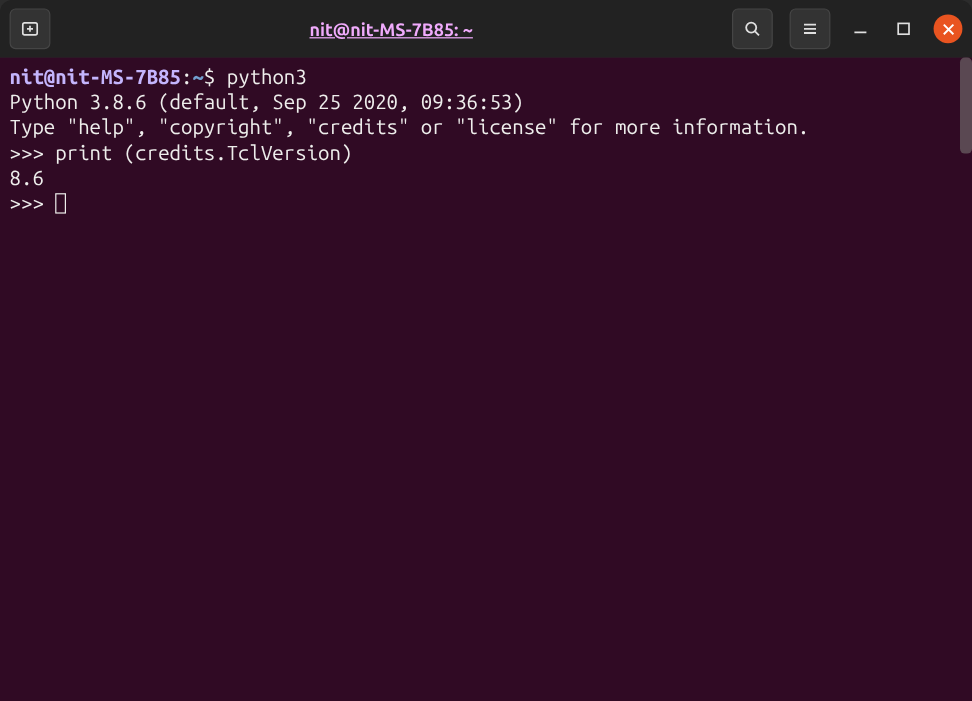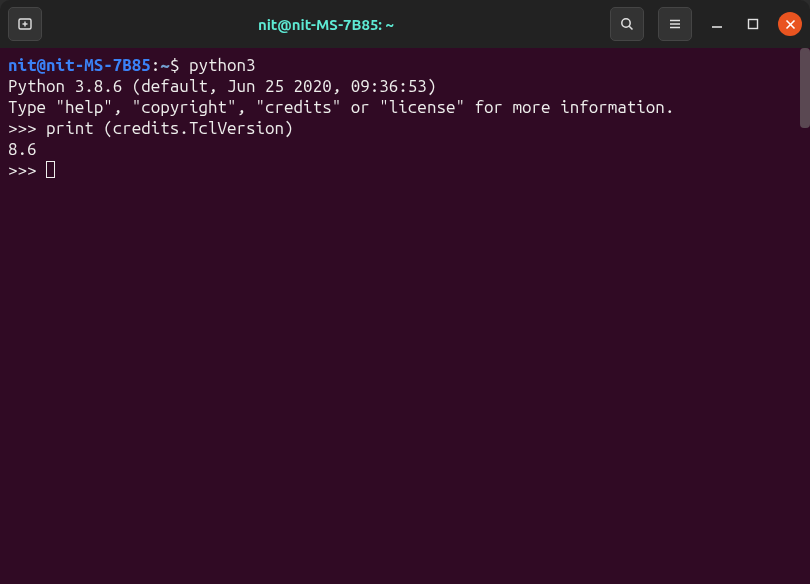--- a/index.html
+++ b/index.html
@@ -27,23 +27,24 @@
       background: #333333;
       display: flex;
       align-items: center;
       justify-content: center;
       color: #e5e5e5;
       cursor: pointer;
     }
     .title-center {
       flex: 1;
       text-align: center;
-      color: #5eead4;
+      color: #f0abfc;
       font-weight: 600;
       font-size: 15px;
+      text-decoration: underline;
     }
     .title-right {
       display: flex;
       gap: 14px;
       align-items: center;
     }
     .window-ctrl {
       width: 22px;
       height: 22px;
       display: flex;
@@ -76,21 +77,21 @@
     .scrollbar {
       position: absolute;
       right: 0;
       top: 0;
       width: 10px;
       height: 80px;
       background: #5a4852;
       border-radius: 4px;
     }
     .line { white-space: pre; }
-    .prompt-user { color: #3b82f6; font-weight: bold; }
+    .prompt-user { color: #c4b5fd; font-weight: bold; }
     .prompt-colon { color: #eeeeec; }
     .prompt-path { color: #729fcf; font-weight: bold; }
     .cursor {
       display: inline-block;
       width: 9px;
       height: 17px;
       border: 1px solid #eeeeec;
       vertical-align: text-bottom;
       margin-bottom: 1px;
     }
@@ -137,18 +138,18 @@
         <line x1="1.5" y1="1.5" x2="9.5" y2="9.5" stroke="#fff" stroke-width="1.6"></line>
         <line x1="9.5" y1="1.5" x2="1.5" y2="9.5" stroke="#fff" stroke-width="1.6"></line>
       </svg>
     </div>
   </div>
 </div>
 
 <div class="terminal-body">
   <div class="scrollbar"></div>
   <div class="line"><span class="prompt-user">nit@nit-MS-7B85</span><span class="prompt-colon">:</span><span class="prompt-path">~</span><span>$ </span><span>python3</span></div>
-  <div class="line">Python 3.8.6 (default, Jun 25 2020, 09:36:53) </div>
+  <div class="line">Python 3.8.6 (default, Sep 25 2020, 09:36:53) </div>
   <div class="line">Type "help", "copyright", "credits" or "license" for more information.</div>
   <div class="line"><span>&gt;&gt;&gt; </span><span>print (credits.TclVersion)</span></div>
   <div class="line">8.6</div>
   <div class="line"><span>&gt;&gt;&gt; </span><span class="cursor"></span></div>
 </div>
 
 </body></html>

